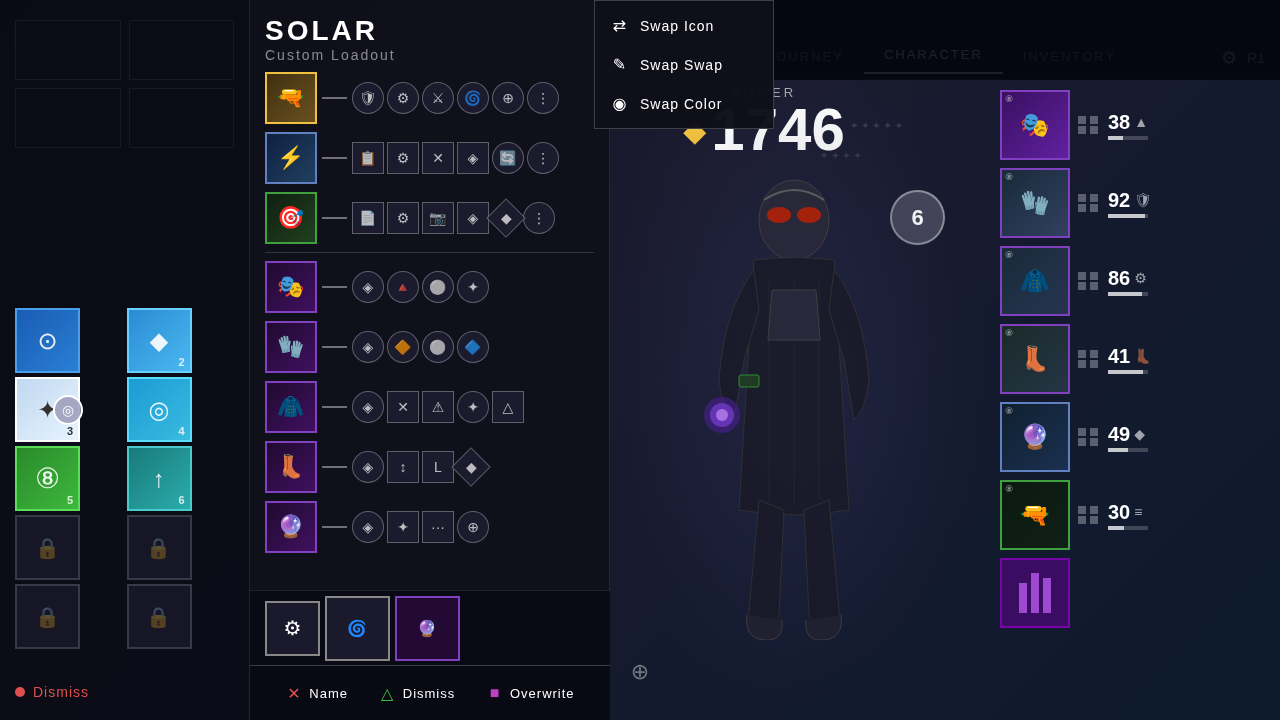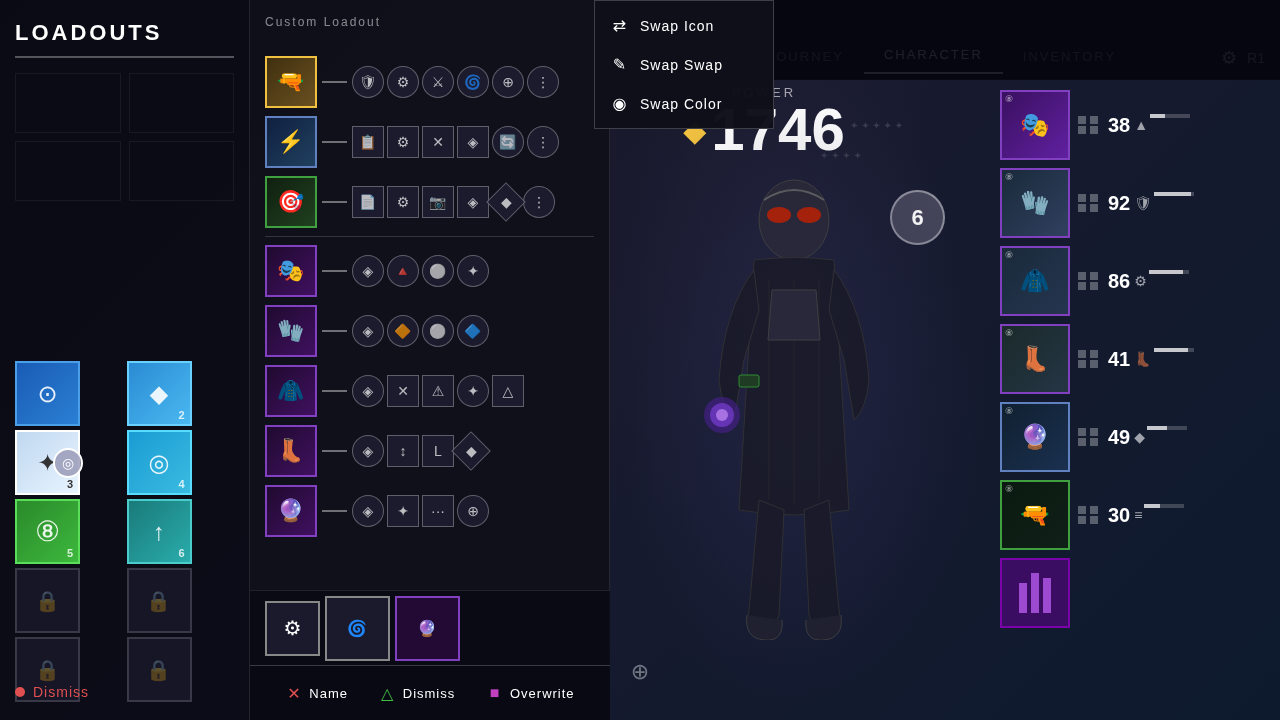--- a/index.html
+++ b/index.html
@@ -146,24 +146,24 @@
     }
 
     .loadout-name {
       font-size: 28px;
       font-weight: 700;
       letter-spacing: 3px;
       color: #fff;
     }
 
     .loadout-subtitle {
-      font-size: 12px;
+      font-size: 14px;
       color: rgba(255,255,255,0.5);
       letter-spacing: 2px;
-      margin-bottom: 27px;
+      margin-bottom: 9px;
     }
 
     .equipment-row {
       display: flex;
       align-items: center;
       margin-bottom: 8px;
       gap: 5px;
     }
 
     .equip-icon {
@@ -464,20 +464,21 @@
       position: absolute;
       top: 2px;
       left: 3px;
       font-size: 9px;
       color: rgba(255,255,255,0.6);
       letter-spacing: -0.5px;
     }
 
     .right-item-stat {
       display: flex;
+      flex-direction: column;
       gap: 2px;
     }
 
     .stat-number {
       font-size: 20px;
       font-weight: 700;
       color: #fff;
     }
 
     .stat-bar-row {
@@ -570,21 +571,20 @@
 <body>
 
 <div class="bg-overlay"></div>
 
 <div class="star-deco" style="top:120px;left:850px;">✦ ✦ ✦ ✦ ✦</div>
 <div class="star-deco" style="top:150px;left:820px;">✦ ✦ ✦ ✦</div>
 
 <div class="char-body"></div>
 
 <div class="sidebar">
-  <div class="sidebar-title">LOADOUTS</div>
 
   <div style="display:grid;grid-template-columns:1fr 1fr;gap:8px;margin-bottom:10px;opacity:0.2;">
     <div style="height:60px;border:1px solid rgba(255,255,255,0.3);"></div>
     <div style="height:60px;border:1px solid rgba(255,255,255,0.3);"></div>
     <div style="height:60px;border:1px solid rgba(255,255,255,0.3);"></div>
     <div style="height:60px;border:1px solid rgba(255,255,255,0.3);"></div>
   </div>
 
   <div class="loadout-grid">
 
@@ -635,20 +635,21 @@
     </div>
   </div>
 
   <div class="dismiss-btn">
     <div class="dismiss-dot"></div>
     <span>Dismiss</span>
   </div>
 </div>
 
 <div class="loadout-panel">
+  <div class="loadout-name">SOLAR</div>
   <div class="loadout-subtitle">Custom Loadout</div>
 
   <div class="equipment-row">
     <div class="equip-icon yellow-border">
       <div class="equip-icon-bg">🔫</div>
     </div>
     <div class="equip-separator"></div>
     <div class="perk-icons">
       <div class="perk-icon circle">🛡</div>
       <div class="perk-icon circle">⚙</div>

